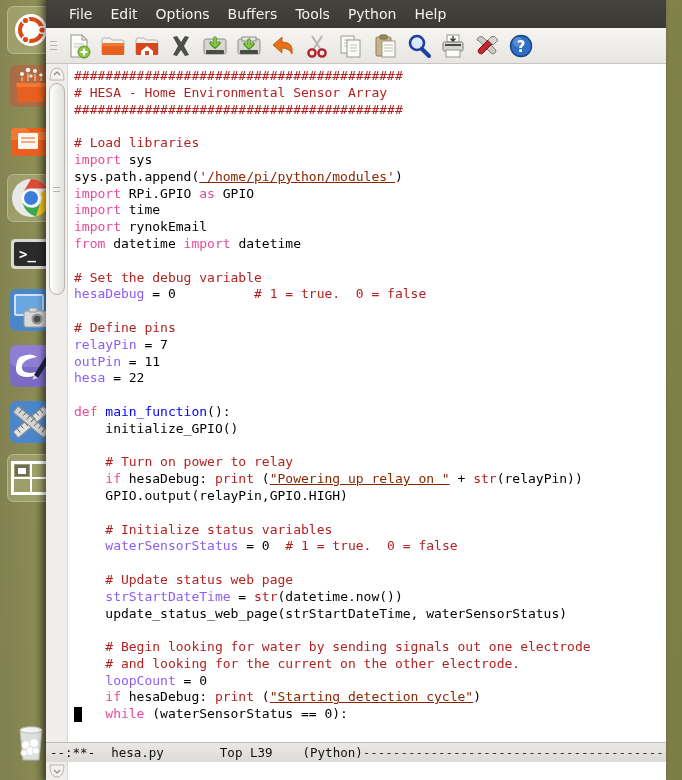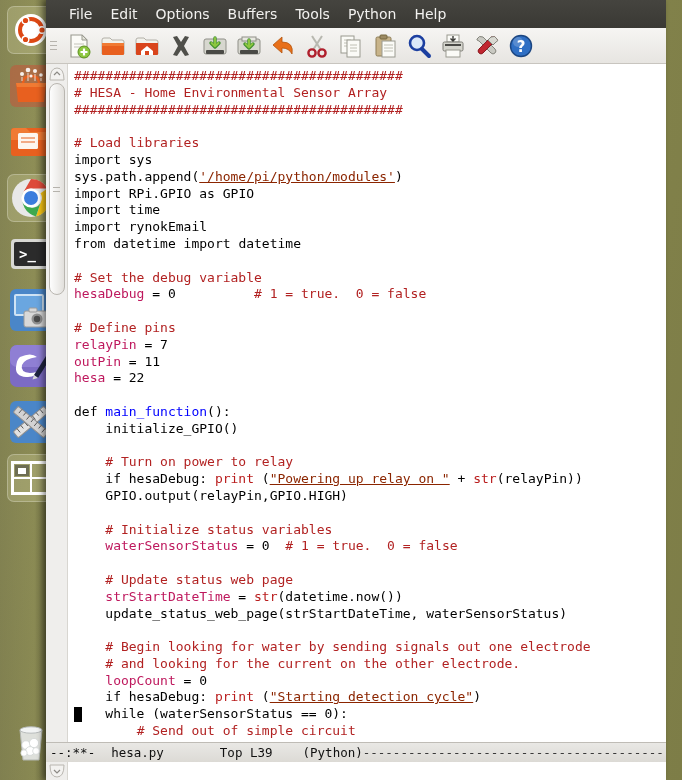--- a/index.html
+++ b/index.html
@@ -129,25 +129,25 @@
   pre#code {
     margin: 0;
     font-family: "DejaVu Sans Mono", monospace;
     font-size: 13px;
     line-height: 16.8px;
     color: #000000;
     white-space: pre;
   }
   
   .cmt { color: #b22222; }
-  .kw  { color: #000000; }
+  .kw  { color: #ec4899; }
   .str { color: #8b2500; text-decoration: underline; }
   .bi  { color: #b91c1c; }
   .fn  { color: #0000ff; text-align: right; }
-  .var { color: #be185d; }
+  .var { color: #8b5cf6; }
 
   #cursor-block {
     position: absolute;
     left: 6px;
     width: 8px; height: 15px;
     background: #000000;
   }
 
   
   #modeline {
@@ -536,21 +536,21 @@
 
     <span class="cmt"># Update status web page</span>
     <span class="var">strStartDateTime</span> = <span class="bi">str</span>(datetime.now())
     update_status_web_page(strStartDateTime, waterSensorStatus)
 
     <span class="cmt"># Begin looking for water by sending signals out one electrode</span>
     <span class="cmt"># and looking for the current on the other electrode.</span>
     <span class="var">loopCount</span> = 0
     <span class="kw">if</span> hesaDebug: <span class="bi">print</span> (<span class="str">"Starting detection cycle"</span>)
     <span class="kw">while</span> (waterSensorStatus == 0):
-        <span class="cmt"># Send out of simple circuit</span></pre>
+        </pre>
       </div>
     </div>
 
     <div id="modeline">
       <span class="ml-seg" style="margin-left:4px;">--:**-</span>
       <span class="ml-seg ml-file" style="margin-left:16px;">hesa.py</span>
       <span class="ml-seg" style="margin-left:56px;">Top L39</span>
       <span class="ml-seg" style="margin-left:30px;">(Python)</span>
       <span class="ml-seg ml-dashes">----------------------------------------</span>
     </div>

